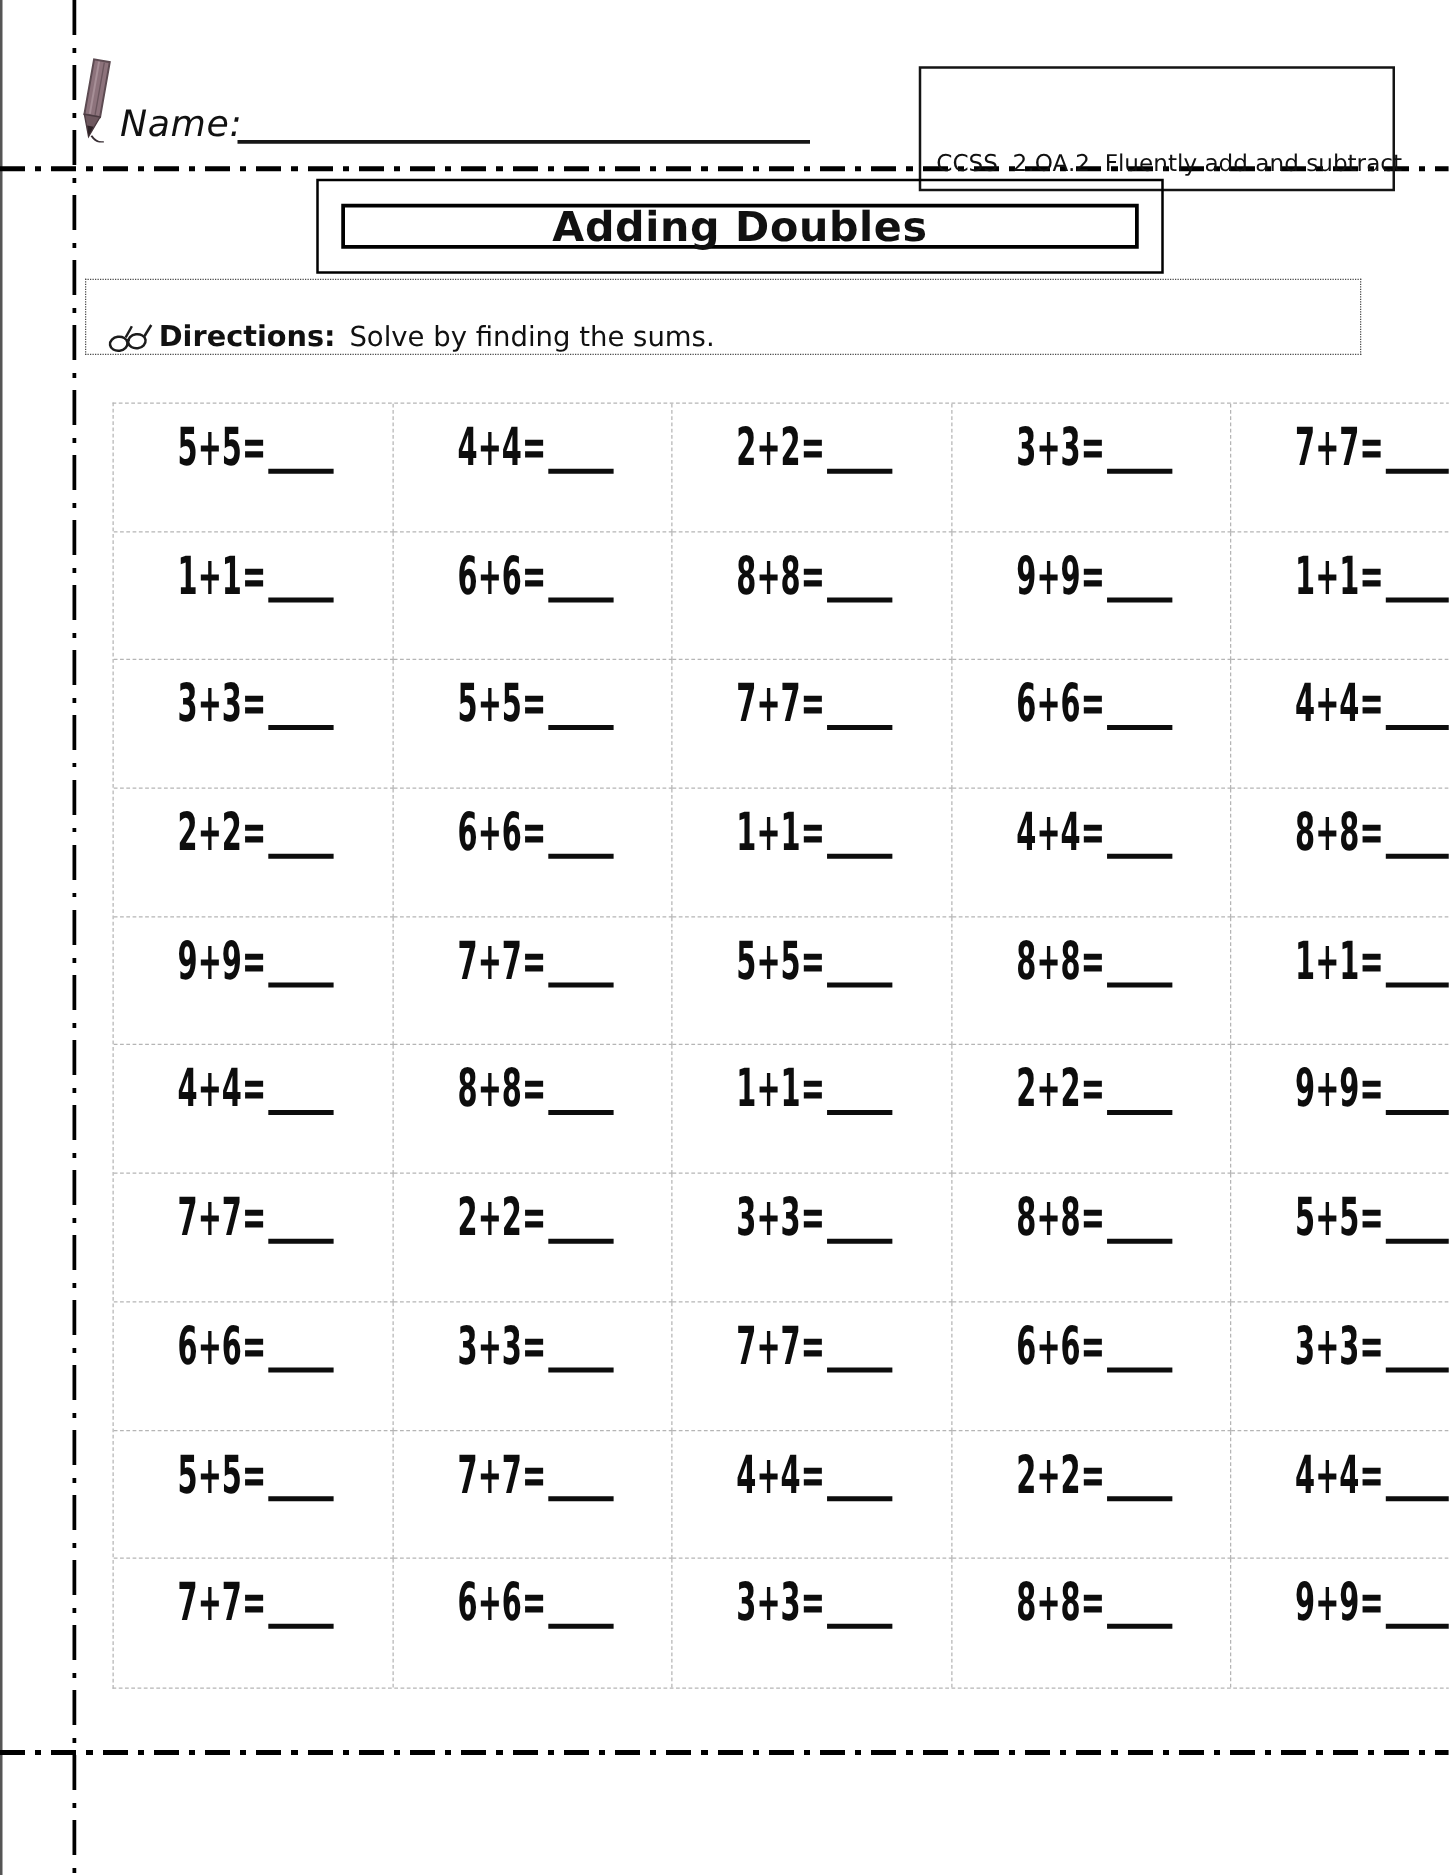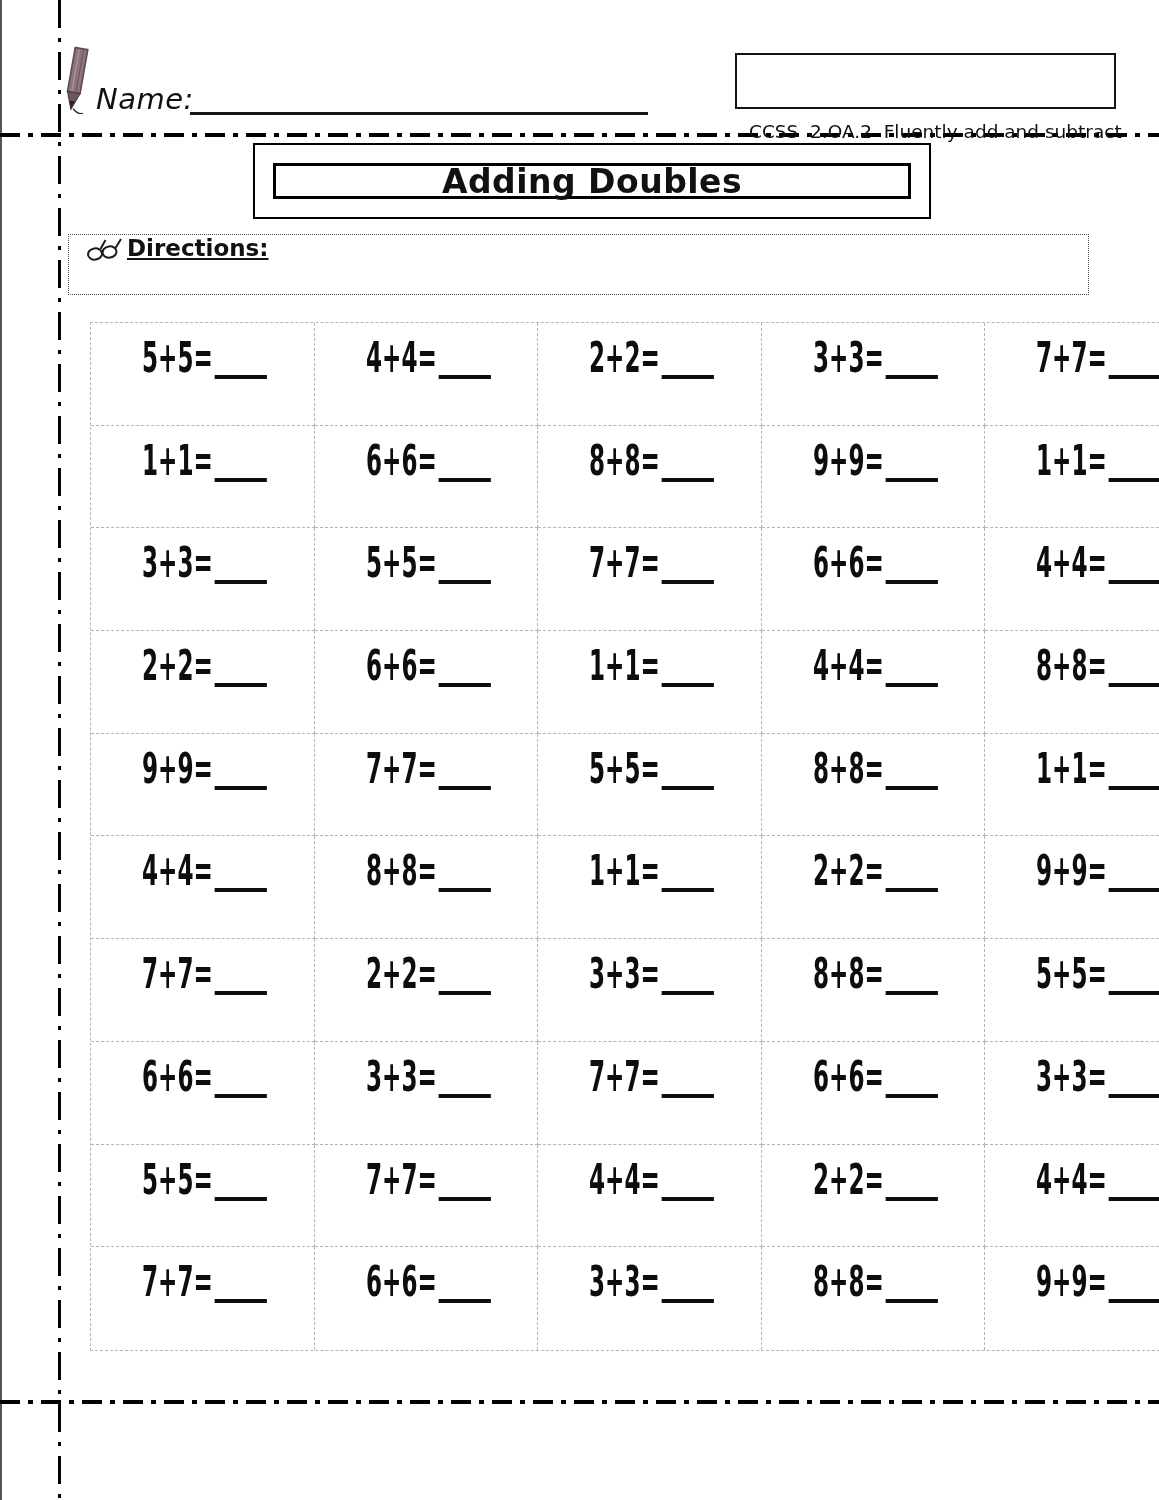--- a/index.html
+++ b/index.html
@@ -20,30 +20,30 @@
       #000 0px,#000 20px,transparent 20px,transparent 28px,
       #000 28px,#000 33px,transparent 33px,transparent 41px);}
   .hline-top{top:133px;}
   .hline-bottom{top:1400px;}
 
   
   .pencil{left:58px;top:46px;width:36px;height:68px;}
   .name-label{left:96px;top:82px;font-size:29px;letter-spacing:0.5px;font-style:italic;}
   .name-line{left:190px;top:112px;width:458px;height:3px;background:#161616;}
 
-  .ccss-box{left:735px;top:53px;width:381px;height:56px;border:2.5px solid #141414;
+  .ccss-box{left:735px;top:53px;width:381px;height:100px;border:2.5px solid #141414;
     padding:6px 8px 0 12px;font-size:18.5px;line-height:1.55;white-space:pre;}
 
   .title-outer{left:253px;top:143px;width:678px;height:76px;border:2px solid #000;padding:18px;}
   .title-inner{width:100%;height:100%;border:3px solid #000;box-sizing:border-box;
     display:flex;align-items:center;justify-content:center;
     font-size:33px;font-weight:bold;letter-spacing:0.5px;}
 
-  .directions-box{left:68px;top:234px;width:1021px;height:61px;border:1.5px dotted #4a4a4a;
-    display:flex;align-items:flex-start;padding-left:17px;text-decoration:underline;}
+  .directions-box{left:68px;top:223px;width:1021px;height:61px;border:1.5px dotted #4a4a4a;
+    display:flex;align-items:flex-end;padding-left:17px;}
   .glasses{width:37px;height:27px;flex:0 0 auto;}
   .dir-label{font-size:23px;font-weight:bold;margin-left:4px;}
   .dir-text{font-size:22px;margin-left:11px;}
 
   
   .grid{left:90px;top:322px;width:1120px;height:1029px;
     display:grid;grid-template-columns:repeat(5,1fr);grid-template-rows:repeat(10,1fr);
     border:1px dashed var(--grid-line,#b0b0b0);}
   .cell{border-right:1px dashed var(--grid-line,#b9b9b9);
         border-bottom:1px dashed var(--grid-line,#b9b9b9);
@@ -88,20 +88,21 @@
   <svg class="glasses" viewBox="0 0 37 27">
     <g fill="none" stroke="#1c1c1c" stroke-width="2">
       <ellipse cx="9" cy="19" rx="7" ry="5.6" transform="rotate(-8 9 19)"></ellipse>
       <ellipse cx="23.5" cy="17" rx="7" ry="5.6" transform="rotate(-8 23.5 17)"></ellipse>
       <path d="M 15.5 17.5 Q 17.5 14.5 17 16.5"></path>
       <path d="M 29.5 13 L 35 4"></path>
       <path d="M 14.5 14 L 19.5 5"></path>
     </g>
   </svg>
   <span class="dir-label">Directions:</span>
+  <span class="dir-text">Solve by finding the sums.</span>
 </div>
 
 <div id="grid" class="abs grid">
     <div class="cell"><span class="cell-inner"><span>5+5=</span><span class="blank"></span></span></div>
     <div class="cell"><span class="cell-inner"><span>4+4=</span><span class="blank"></span></span></div>
     <div class="cell"><span class="cell-inner"><span>2+2=</span><span class="blank"></span></span></div>
     <div class="cell"><span class="cell-inner"><span>3+3=</span><span class="blank"></span></span></div>
     <div class="cell"><span class="cell-inner"><span>7+7=</span><span class="blank"></span></span></div>
     <div class="cell"><span class="cell-inner"><span>1+1=</span><span class="blank"></span></span></div>
     <div class="cell"><span class="cell-inner"><span>6+6=</span><span class="blank"></span></span></div>

